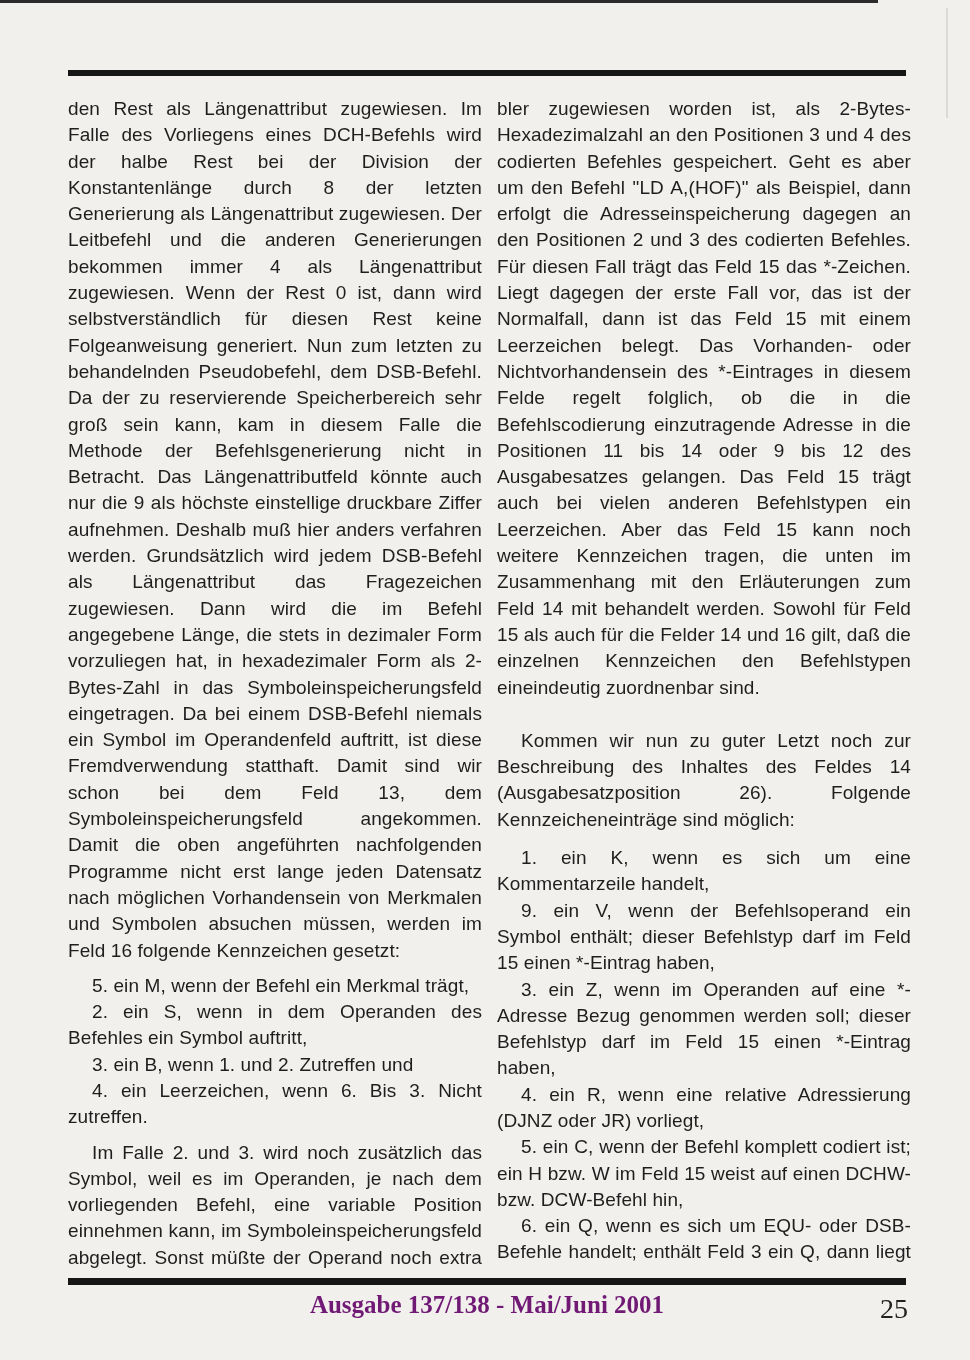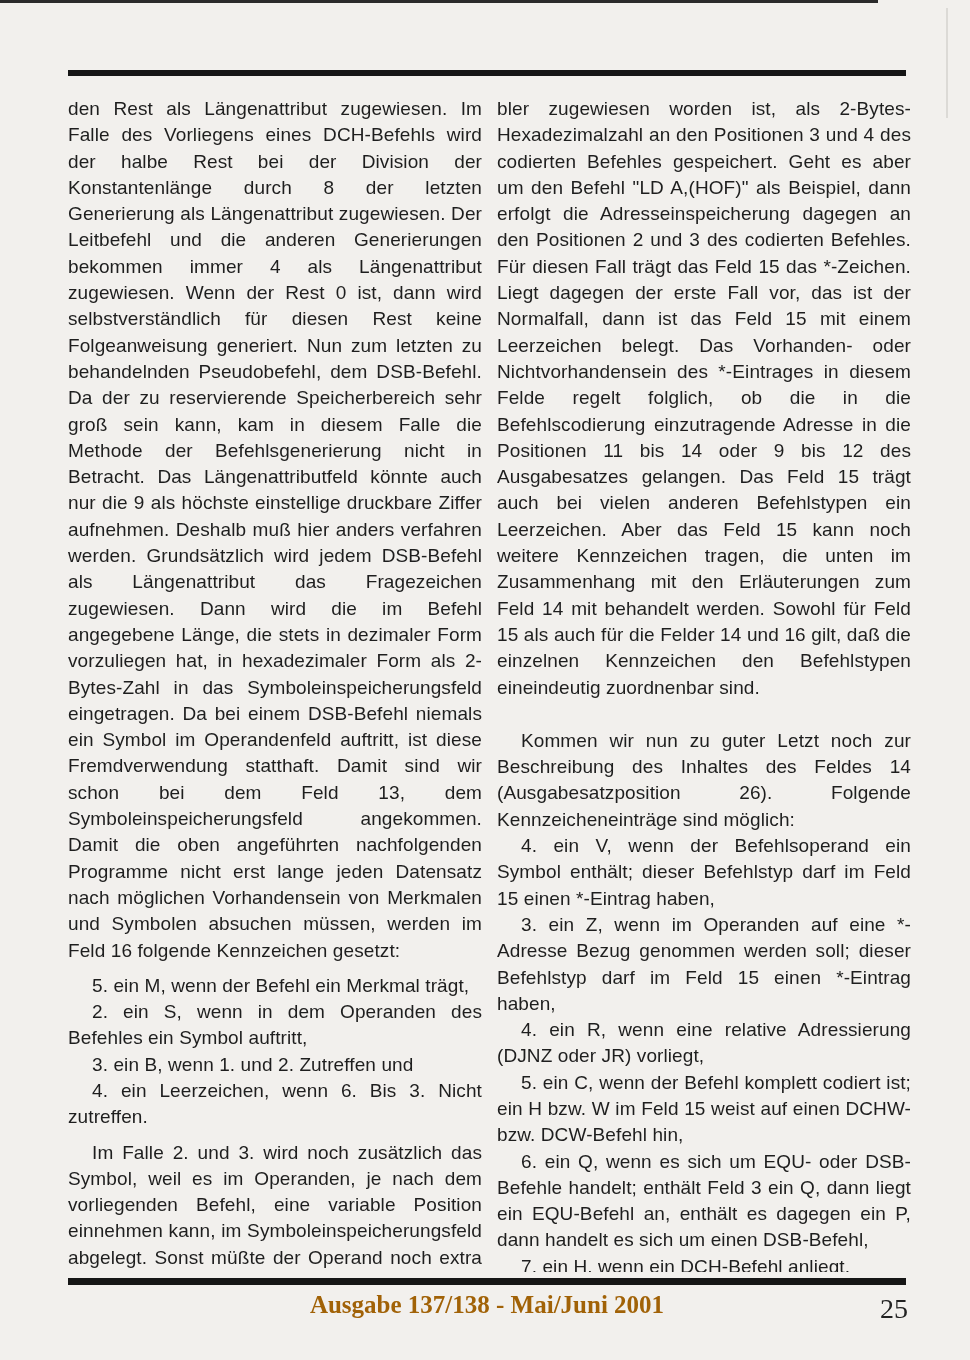--- a/index.html
+++ b/index.html
@@ -34,21 +34,21 @@
     text-align:justify;
     letter-spacing:0.1px;
   }
   .para.indent{text-indent:24px;}
   .footer-issue{
     position:absolute;left:68px;top:1291px;width:838px;
     text-align:center;
     font-family:"Liberation Serif", serif;
     font-weight:bold;
     font-size:25px;
-    color:#a16207;
+    color:#701a75;
   }
   .footer-pagenum{
     position:absolute;right:62px;top:1293px;
     font-family:"Liberation Serif", serif;
     font-size:28px;
     color:#222;
   }
 </style>
 </head>
 <body>
@@ -64,21 +64,22 @@
         <p class="para" style="margin-top: 0px;">den Rest als Längenattribut zugewiesen. Im Falle des Vorliegens eines DCH-Befehls wird der halbe Rest bei der Division der Konstantenlänge durch 8 der letzten Generierung als Längenattribut zugewiesen. Der Leitbefehl und die anderen Generierungen bekommen immer 4 als Längenattribut zugewiesen. Wenn der Rest 0 ist, dann wird selbstverständlich für diesen Rest keine Folgeanweisung generiert. Nun zum letzten zu behandelnden Pseudobefehl, dem DSB-Befehl. Da der zu reservierende Speicherbereich sehr groß sein kann, kam in diesem Falle die Methode der Befehlsgenerierung nicht in Betracht. Das Längenattributfeld könnte auch nur die 9 als höchste einstellige druckbare Ziffer aufnehmen. Deshalb muß hier anders verfahren werden. Grundsätzlich wird jedem DSB-Befehl als Längenattribut das Fragezeichen zugewiesen. Dann wird die im Befehl angegebene Länge, die stets in dezimaler Form vorzuliegen hat, in hexadezimaler Form als 2-Bytes-Zahl in das Symboleinspeicherungsfeld eingetragen. Da bei einem DSB-Befehl niemals ein Symbol im Operandenfeld auftritt, ist diese Fremdverwendung statthaft. Damit sind wir schon bei dem Feld 13, dem Symboleinspeicherungsfeld angekommen. Damit die oben angeführten nachfolgenden Programme nicht erst lange jeden Datensatz nach möglichen Vorhandensein von Merkmalen und Symbolen absuchen müssen, werden im Feld 16 folgende Kennzeichen gesetzt:</p>
         <p class="para indent" style="margin-top: 9px;">5. ein M, wenn der Befehl ein Merkmal trägt,</p>
         <p class="para indent" style="margin-top: 0px;">2. ein S, wenn in dem Operanden des Befehles ein Symbol auftritt,</p>
         <p class="para indent" style="margin-top: 0px;">3. ein B, wenn 1. und 2. Zutreffen und</p>
         <p class="para indent" style="margin-top: 0px;">4. ein Leerzeichen, wenn 6. Bis 3. Nicht zutreffen.</p>
         <p class="para indent" style="margin-top: 9px;">Im Falle 2. und 3. wird noch zusätzlich das Symbol, weil es im Operanden, je nach dem vorliegenden Befehl, eine variable Position einnehmen kann, im Symboleinspeicherungsfeld abgelegt. Sonst müßte der Operand noch extra nach einem vorhandenen Symbol abgesucht werden. Alle diese Suchläufe würden die Programmlaufzeiten noch zusätzlich erheblich in die Höhe treiben. Das Feld 15 ist entweder mit einem Leerzeichen oder einem Stern als Kennzeichen belegt. Da es Befehle mit Adressangaben gibt, die gegenüber anderen ein Vorbyte als erstes Befehlsbyte haben, folgt daraus, daß die Position der Adreßangabe im codierten Befehl unterschiedlich ist. Bei dem Ladebefehl "LD BC,(HOF)" als Beispiel wird die Adresse des Symboles HOF, die dem an irgendeiner Stelle definierten Merkmal HOF vom Assem-</p>
       </div>
     <div class="col">
         <p class="para" style="margin-top: 0px;">bler zugewiesen worden ist, als 2-Bytes-Hexadezimalzahl an den Positionen 3 und 4 des codierten Befehles gespeichert. Geht es aber um den Befehl "LD A,(HOF)" als Beispiel, dann erfolgt die Adresseinspeicherung dagegen an den Positionen 2 und 3 des codierten Befehles. Für diesen Fall trägt das Feld 15 das *-Zeichen. Liegt dagegen der erste Fall vor, das ist der Normalfall, dann ist das Feld 15 mit einem Leerzeichen belegt. Das Vorhanden- oder Nichtvorhandensein des *-Eintrages in diesem Felde regelt folglich, ob die in die Befehlscodierung einzutragende Adresse in die Positionen 11 bis 14 oder 9 bis 12 des Ausgabesatzes gelangen. Das Feld 15 trägt auch bei vielen anderen Befehlstypen ein Leerzeichen. Aber das Feld 15 kann noch weitere Kennzeichen tragen, die unten im Zusammenhang mit den Erläuterungen zum Feld 14 mit behandelt werden. Sowohl für Feld 15 als auch für die Felder 14 und 16 gilt, daß die einzelnen Kennzeichen den Befehlstypen eineindeutig zuordnenbar sind.</p>
         <p class="para indent" style="margin-top: 27px;">Kommen wir nun zu guter Letzt noch zur Beschreibung des Inhaltes des Feldes 14 (Ausgabesatzposition 26). Folgende Kennzeicheneinträge sind möglich:</p>
-        <p class="para indent" style="margin-top: 0px;">4. ein V, wenn der Befehlsoperand ein Symbol enthält; dieser Befehlstyp darf im Feld 15 einen *-Eintrag haben,</p>
+        <p class="para indent" style="margin-top: 12px;">1. ein K, wenn es sich um eine Kommentarzeile handelt,</p>
+        <p class="para indent" style="margin-top: 0px;">9. ein V, wenn der Befehlsoperand ein Symbol enthält; dieser Befehlstyp darf im Feld 15 einen *-Eintrag haben,</p>
         <p class="para indent" style="margin-top: 0px;">3. ein Z, wenn im Operanden auf eine *-Adresse Bezug genommen werden soll; dieser Befehlstyp darf im Feld 15 einen *-Eintrag haben,</p>
         <p class="para indent" style="margin-top: 0px;">4. ein R, wenn eine relative Adressierung (DJNZ oder JR) vorliegt,</p>
         <p class="para indent" style="margin-top: 0px;">5. ein C, wenn der Befehl komplett codiert ist; ein H bzw. W im Feld 15 weist auf einen DCHW- bzw. DCW-Befehl hin,</p>
         <p class="para indent" style="margin-top: 0px;">6. ein Q, wenn es sich um EQU- oder DSB-Befehle handelt; enthält Feld 3 ein Q, dann liegt ein EQU-Befehl an, enthält es dagegen ein P, dann handelt es sich um einen DSB-Befehl,</p>
         <p class="para indent" style="margin-top: 0px;">7. ein H, wenn ein DCH-Befehl anliegt,</p>
       </div>
   </div>
 
   <div class="rule rule-bottom"></div>
 

